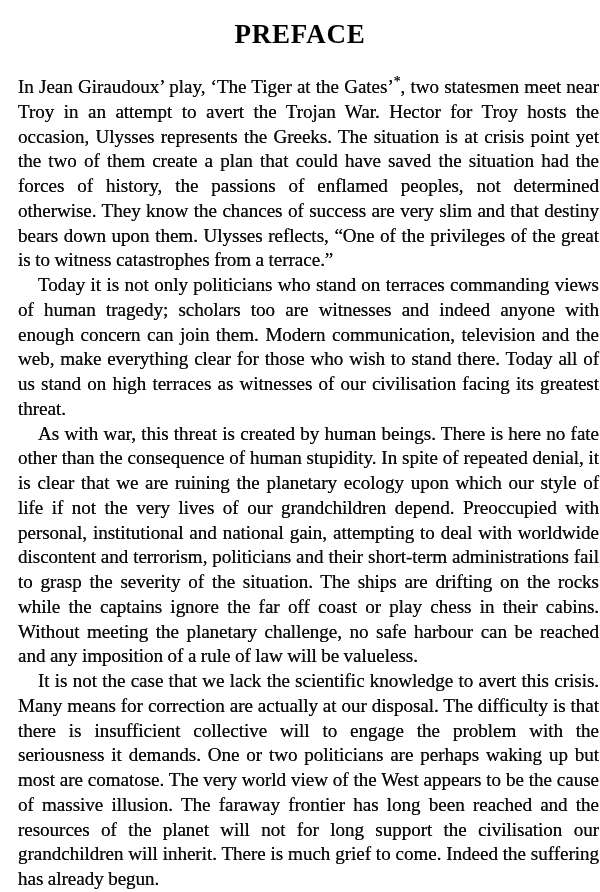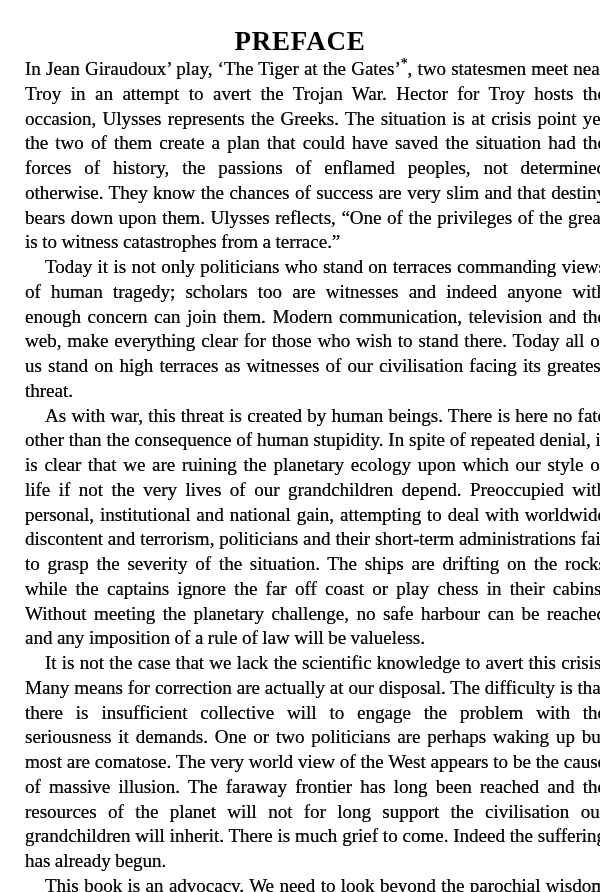--- a/index.html
+++ b/index.html
@@ -14,21 +14,21 @@
     font-family: "Liberation Serif", "DejaVu Serif", serif;
     color: #0a0a0a;
     overflow: hidden;
     position: relative;
   }
 
   .page {
     width: 600px;
     height: 892px;
     box-sizing: border-box;
-    padding: 16px;
+    padding: 9px;
     position: relative;
     overflow: hidden;
   }
 
   .page-title {
     text-align: center;
     font-size: 27px;
     font-weight: bold;
     letter-spacing: 0.8px;
     margin: 0;
@@ -54,20 +54,21 @@
     text-align: justify;
     text-justify: inter-word;
     color: #0d0d0d;
     word-spacing: -0.2px;
     letter-spacing: -0.05px;
     text-shadow: 0 0 0.35px rgba(0,0,0,0.85);
   }
 
   .para.first {
     text-indent: 0;
+    margin-top: 25px;
   }
 
   .para.indented {
     text-indent: 20px;
     font-family: Liberation Serif, serif;
   }
 
   
   .para.clipped {
     overflow: hidden;

